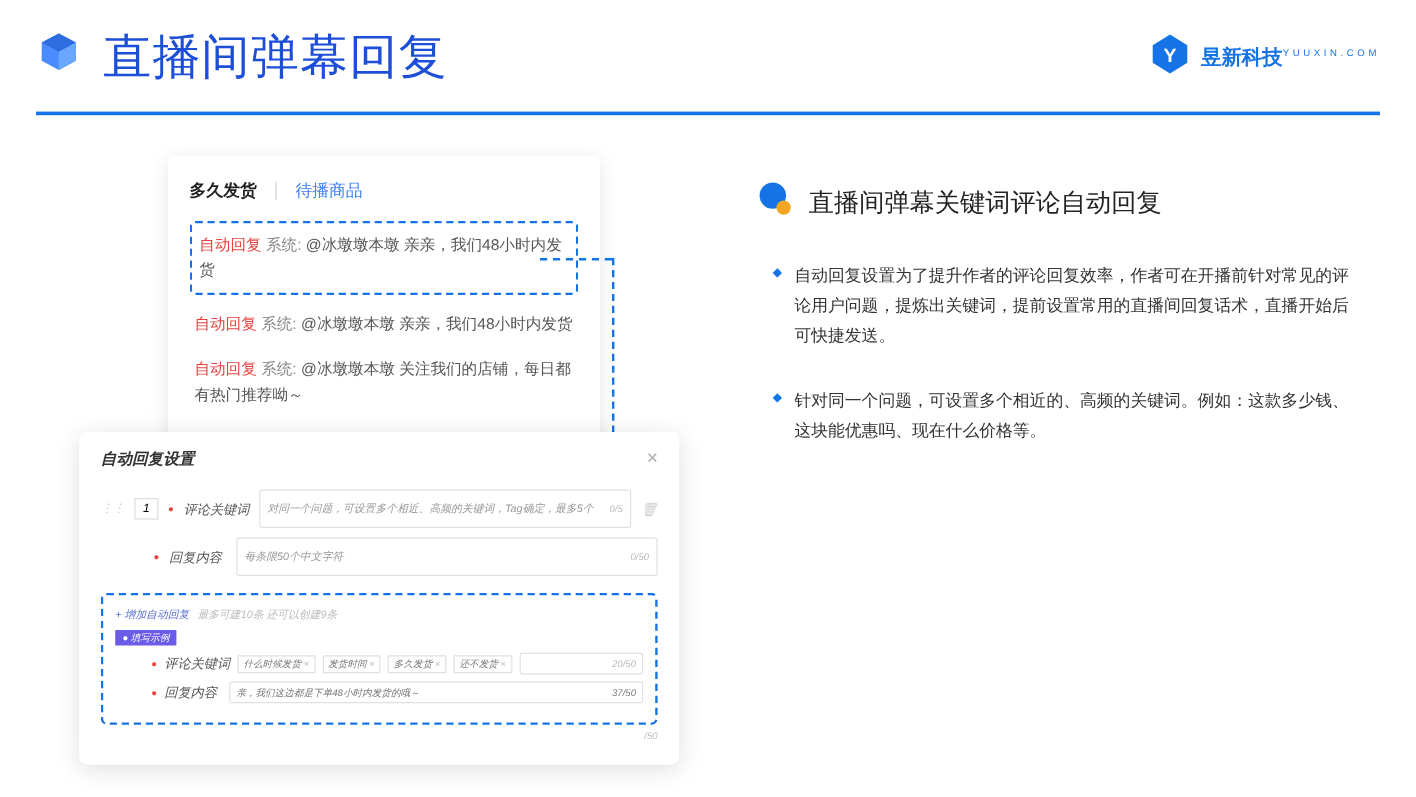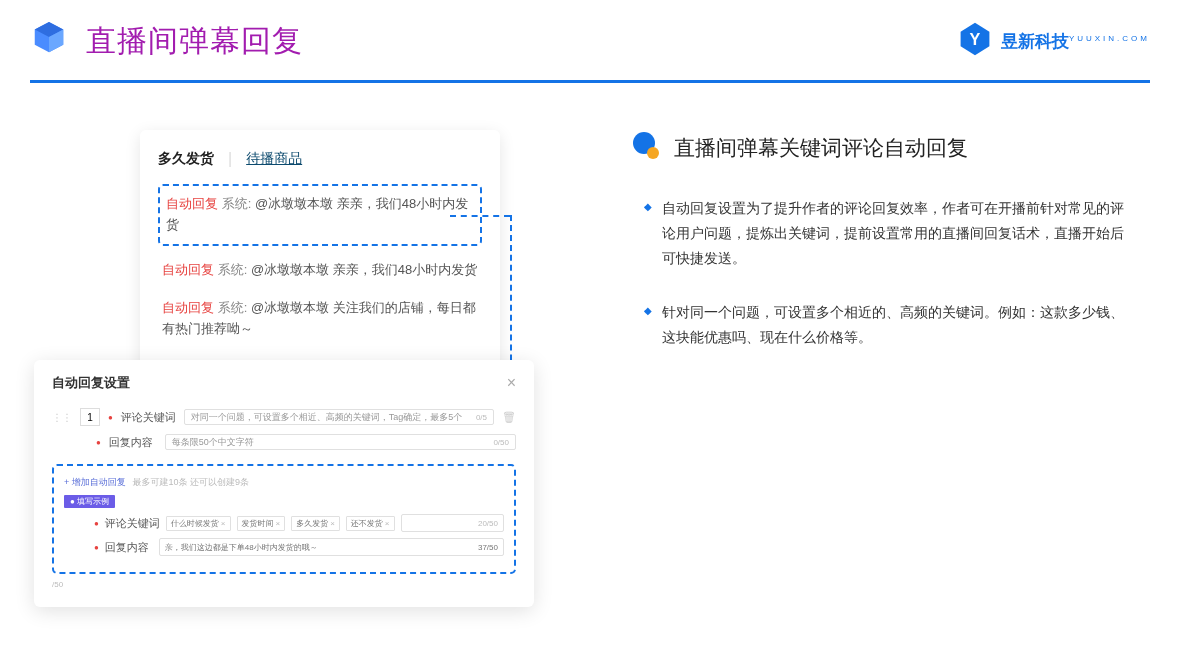--- a/index.html
+++ b/index.html
@@ -6,65 +6,66 @@
 body { font-family: "Microsoft YaHei", "PingFang SC", sans-serif; background: #fff; width: 1180px; height: 664px; position: relative; }
 
 
 .header {
   position: absolute; top: 20px; left: 30px; right: 30px;
   display: flex; justify-content: space-between; align-items: center;
   padding-bottom: 18px; border-bottom: 3px solid #1473e6;
 }
 .header-left { display: flex; align-items: center; gap: 18px; }
 .cube-icon svg { width: 38px; height: 38px; }
-.header-title { font-size: 30px; color: #a21caf; font-weight: 400; letter-spacing: 1px; }
+.header-title { font-size: 40px; color: #1d4ed8; font-weight: 400; letter-spacing: 1px; }
 .brand { display: flex; align-items: center; gap: 8px; }
 .brand-logo svg { width: 36px; height: 36px; }
 .brand-text { display: flex; line-height: 1; justify-content: center; }
 .brand-name { font-size: 17px; color: #1473e6; font-weight: 600; }
 .brand-url { font-size: 8px; color: #1473e6; letter-spacing: 3px; margin-top: 2px; }
 
 
 .content { position: absolute; top: 130px; left: 0; right: 0; display: flex; }
 .left-col { width: 580px; padding-left: 50px; position: relative; }
-.right-col { flex: 1; padding-left: 50px; padding-right: 50px; }
+.right-col { flex: 1; padding-left: 50px; padding-right: 50px; margin-top: 20px; }
 
 
 .comment-card {
   width: 360px; background: #fff; border-radius: 6px;
   box-shadow: 0 4px 16px rgba(0,0,0,0.10); padding: 20px 18px;
   margin-left: 90px;
 }
 .card-tabs { display: flex; align-items: center; gap: 14px; margin-bottom: 16px; }
 .tab-active { font-size: 14px; font-weight: 600; color: #222; }
 .tab-divider { color: #ddd; }
-.tab-inactive { font-size: 14px; color: #0c4a6e; text-decoration: underline; }
+.tab-inactive { font-size: 14px; color: #3b82f6; }
 .comment-row { font-size: 13px; color: #555; line-height: 1.6; margin-bottom: 10px; padding: 4px; }
 .comment-row.highlighted { border: 2px dashed #1473e6; border-radius: 5px; padding: 8px 6px; }
 .auto-reply-tag { color: #e74340; font-weight: 500; }
 .sys-label { color: #888; }
 .comment-text { color: #555; }
 
 
 .settings-modal {
-  position: absolute; top: 230px; left: 34px; width: 500px;
+  position: absolute; top: 230px; left: 66px; width: 500px;
   background: #fff; border-radius: 6px; box-shadow: 0 4px 20px rgba(0,0,0,0.12);
   padding: 14px 18px 18px;
+  font-style: italic;
 }
 .modal-head { display: flex; justify-content: space-between; align-items: center; margin-bottom: 16px; }
 .modal-title { font-size: 13px; font-weight: 600; color: #333; }
 .close-x { font-size: 16px; color: #aaa; cursor: pointer; }
 .form-area { font-size: 10px; }
 .form-row { display: flex; align-items: center; gap: 8px; margin-bottom: 8px; }
 .drag-h { color: #ccc; font-size: 10px; }
 .idx-box { width: 20px; height: 18px; border: 1px solid #ddd; display: flex; align-items: center; justify-content: center; font-size: 10px; }
 .dot { color: #e74340; font-size: 8px; }
 .form-label { font-size: 11px; color: #555; min-width: 48px; }
 .form-input {
-  flex: 1; height: 16px; border: 1px solid #e0e0e0; border-radius: 2px;
+  flex: 1; height: 32px; border: 1px solid #e0e0e0; border-radius: 2px;
   padding: 4px 6px; font-size: 9px; color: #999; display: flex;
   justify-content: space-between; align-items: center; background: #fff;
 }
 .input-text { color: #999; }
 .counter { color: #bbb; font-size: 8px; }
 .trash { color: #ccc; font-size: 11px; }
 
 .lower-block { margin-top: 14px; border: 2px dashed #1473e6; border-radius: 5px; padding: 10px; }
 .add-link { font-size: 9px; color: #5a6fd8; }
 .add-hint { font-size: 9px; color: #bbb; margin-left: 4px; }
@@ -211,21 +212,21 @@
           </div>
           <div class="tag-row" style="padding-left:30px;">
             <span class="dot">●</span>
             <span class="form-label">回复内容</span>
             <div class="example-content">
               <span>亲，我们这边都是下单48小时内发货的哦～</span>
               <span>37/50</span>
             </div>
           </div>
         </div>
-        <div style="margin-top:4px;">
+        <div style="text-align:right; margin-top:4px;">
           <span class="counter">/50</span>
         </div>
       </div>
     </div>
   </div>
 
   <div class="right-col">
     <div class="section-head">
       <span class="dot-icon">
         <svg viewBox="0 0 32 32">

